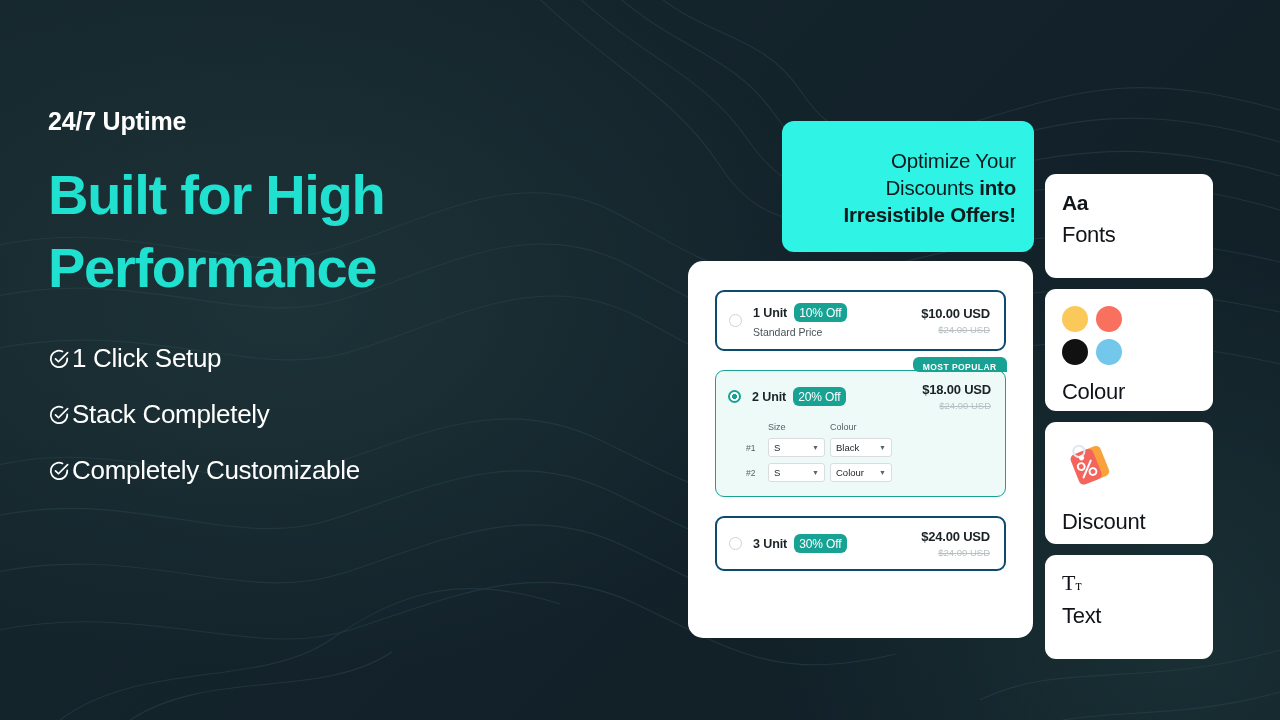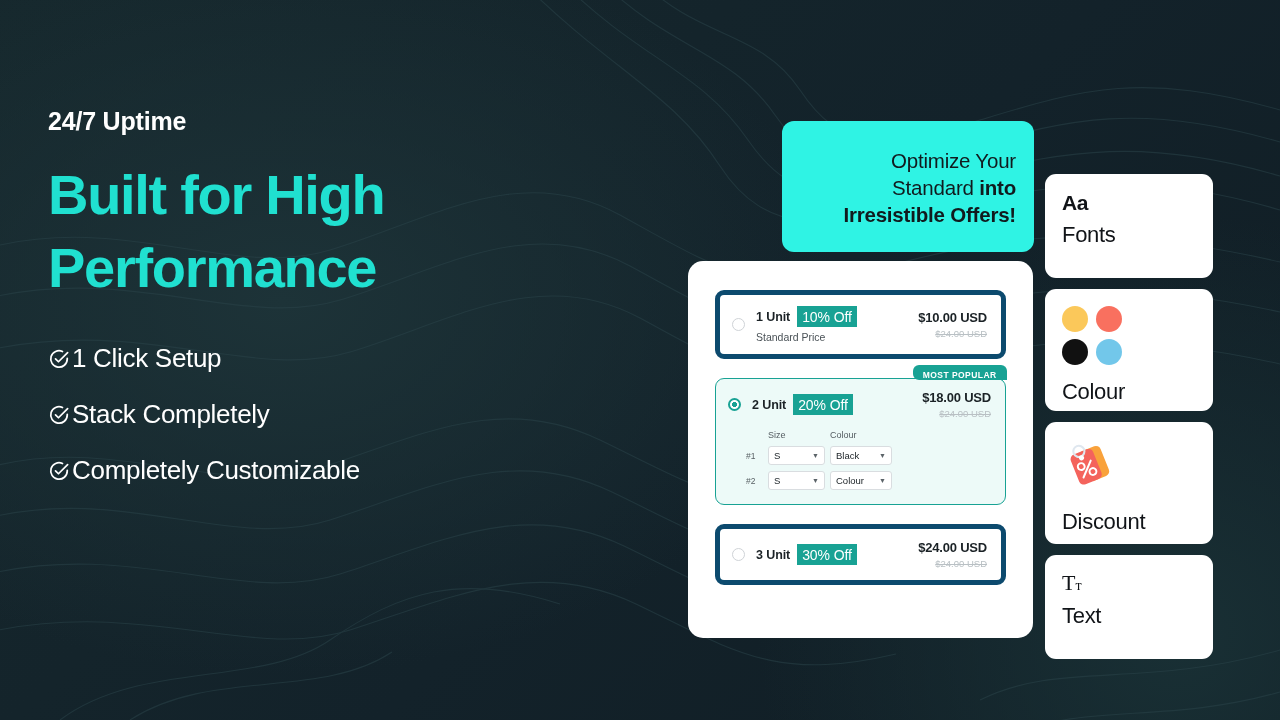--- a/index.html
+++ b/index.html
@@ -53,39 +53,39 @@
   
   .panel {
     position: absolute; left: 688px; top: 261px;
     width: 345px; height: 377px;
     background: #ffffff; border-radius: 15px;
     padding: 29px 27px;
   }
   .offer {
     position: relative;
     background: #ffffff;
-    border: 5px solid #0c4a6e;
+    border: 2px solid #0c4a6e;
     border-radius: 9px;
   }
   .offer-main { display: flex; align-items: center; padding: 11px 14px 11px 12px; }
   .radio {
     width: 13px; height: 13px; border-radius: 50%;
     border: 1.4px solid #cfd3d7; flex: none; margin-right: 11px;
     background: #fff;
   }
   .radio.on {
     border-color: #18a294; border-width: 2px;
     background: radial-gradient(circle, #18a294 0 42%, #ffffff 43% 100%);
   }
   .offer-left { flex: 1 1 auto; min-width: 0; }
   .unit-line { display: flex; align-items: center; gap: 7px; }
   .unit-name { color: #1b2226; font-size: 12.5px; font-weight: bold; letter-spacing: -0.1px; }
   .badge {
-    background: #18a294; color: #ffffff; font-size: 14px;
-    padding: 2.5px 5px 2.5px 5px; border-radius: 0;
+    background: #18a294; color: #ffffff; font-size: 12px;
+    padding: 2.5px 5px 2.5px 5px; border-radius: 6px;
     letter-spacing: -0.1px; white-space: nowrap;
   }
   .sub-line { color: #4a5257; font-size: 10.5px; margin-top: 4px; }
   .offer-right { text-align: right; flex: none; }
   .price { color: #1b2226; font-size: 13px; font-weight: bold; letter-spacing: -0.2px; }
   .compare {
     color: #b9c0c4; font-size: 9.5px; margin-top: 3px;
     text-decoration: line-through;
   }
 
@@ -184,21 +184,21 @@
         <path d="M8.2 11.8 11.4 15 21.4 5" fill="none" stroke="#ffffff" stroke-width="1.9" stroke-linecap="round" stroke-linejoin="round"></path>
       </svg>
       <span class="feature-label">Completely Customizable</span>
     </div>
   </div>
 </div>
 
 <div class="promo">
   <div class="promo-text">
     <span>Optimize Your</span><br>
-    <span>Standard </span><b>into</b><br>
+    <span>Discounts </span><b>into</b><br>
     <b>Irresistible Offers!</b>
   </div>
 </div>
 
 <div class="panel">
 
   <div class="offer">
     <div class="offer-main">
       <span class="radio"></span>
       <div class="offer-left">

